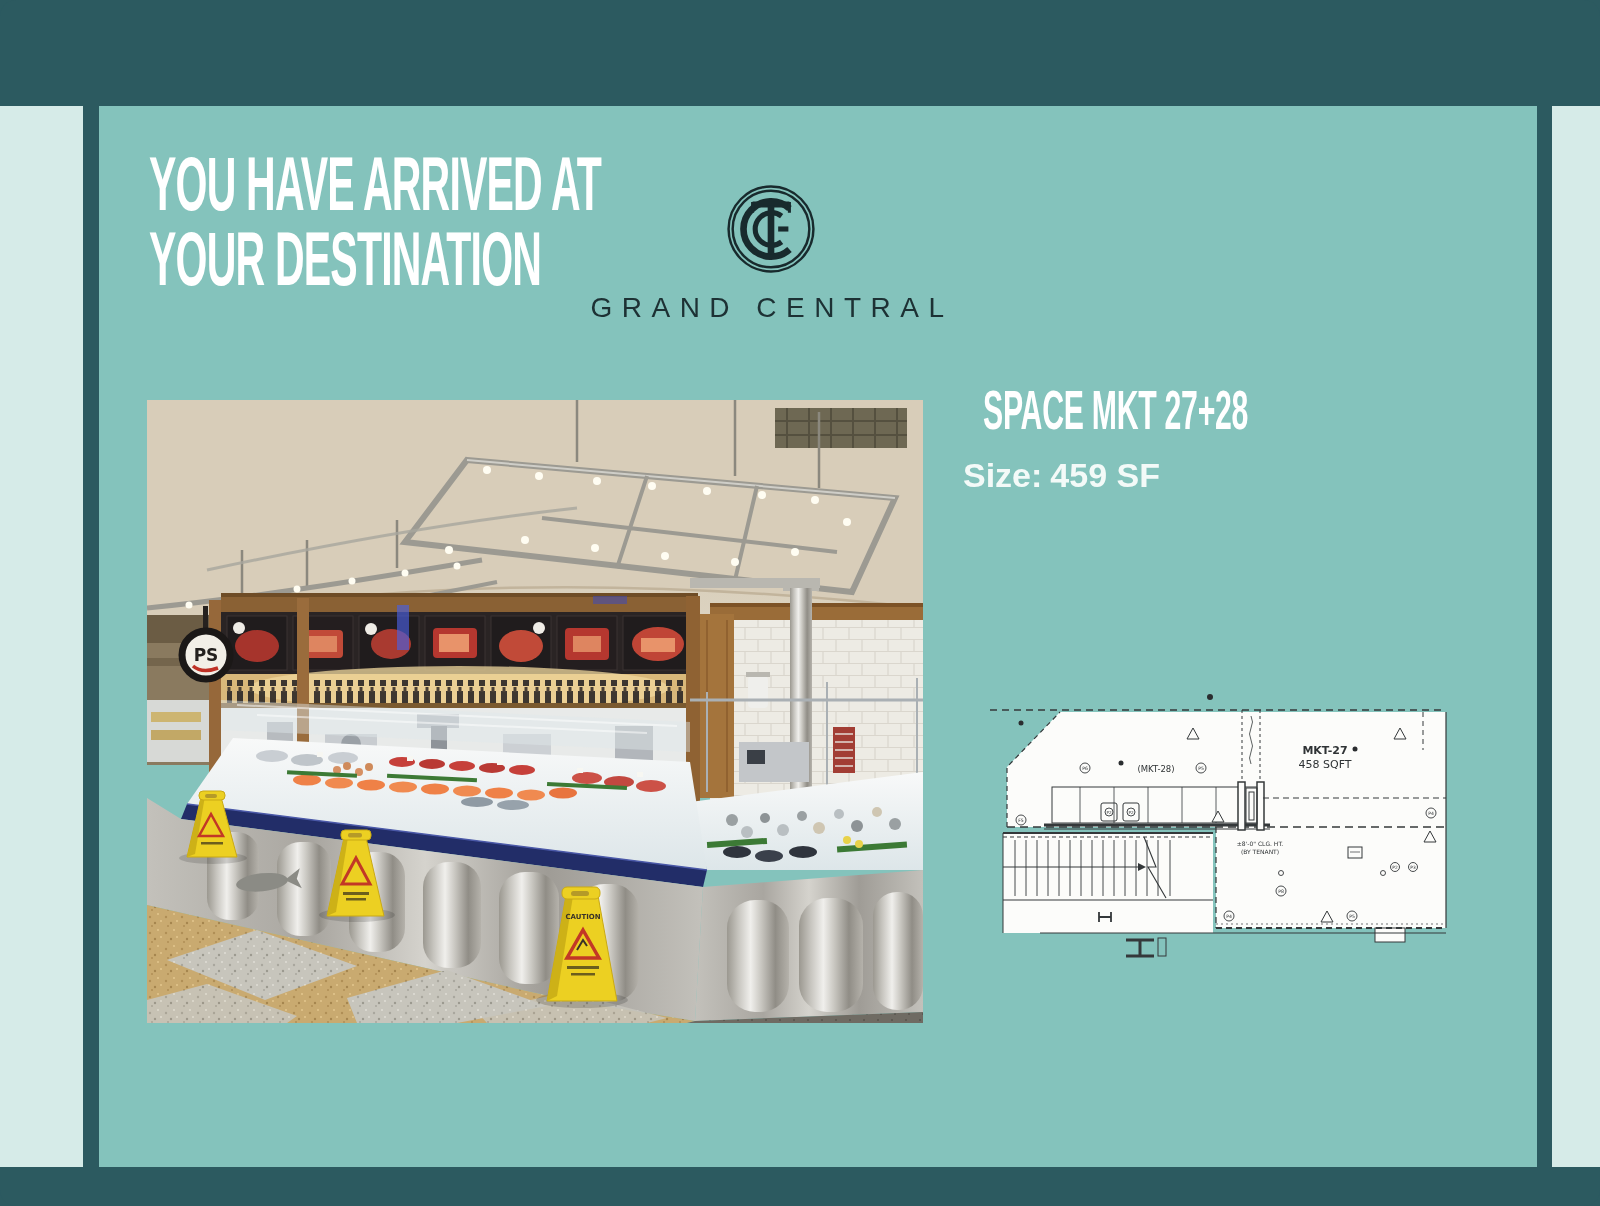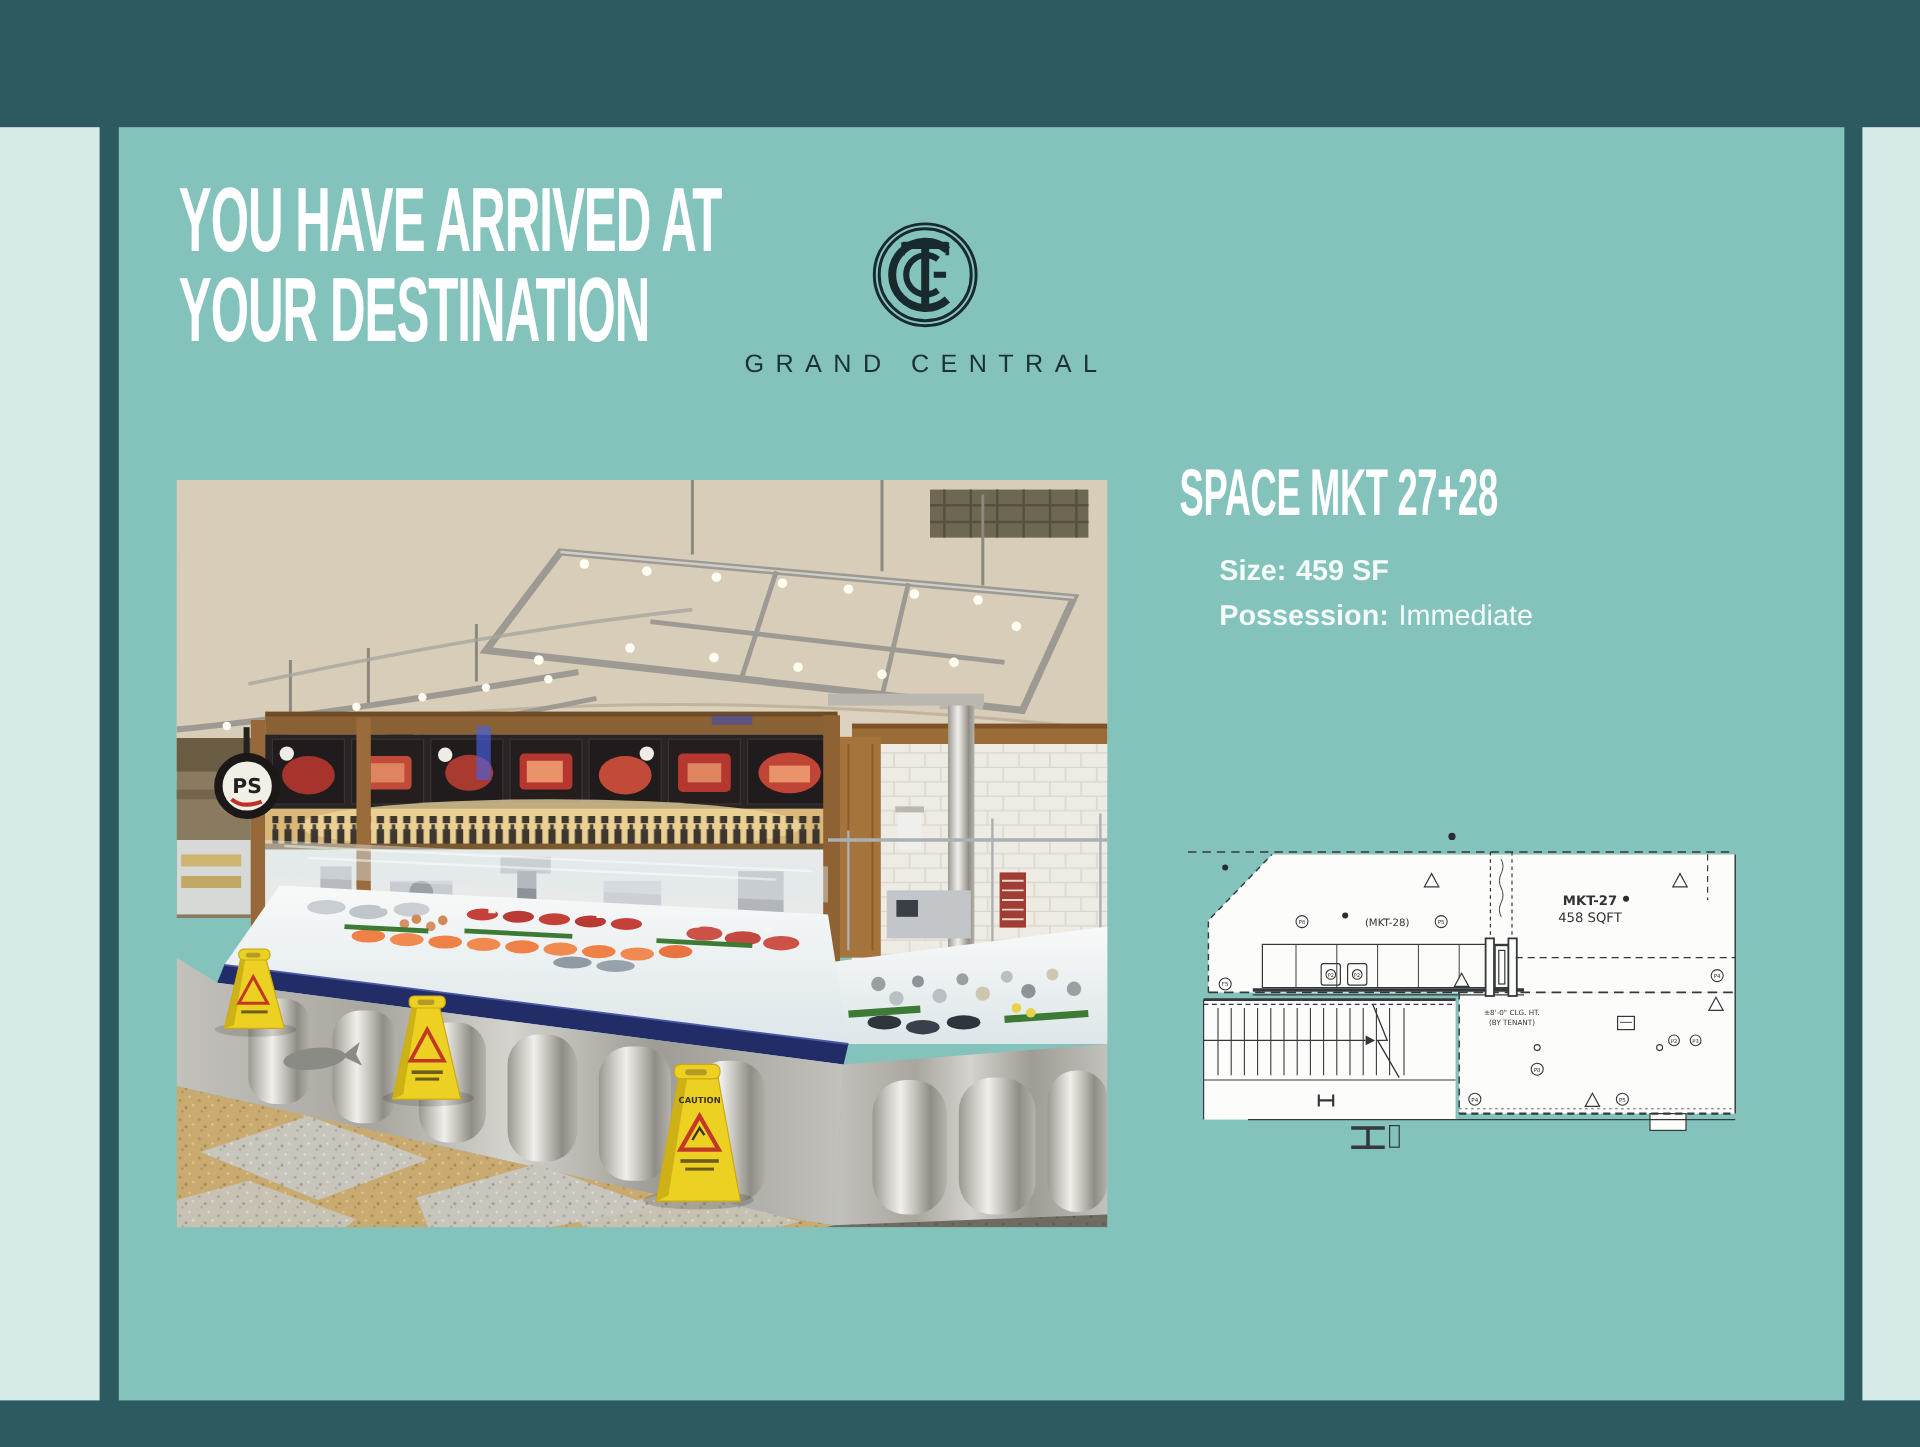--- a/index.html
+++ b/index.html
@@ -7,26 +7,26 @@
         font-family:"Liberation Sans",sans-serif;border-radius:16px;}
   .strip{position:absolute;top:106px;height:1061px;background:#d6ebe8;}
   .strip-left{left:0;width:83px;}
   .strip-right{left:1552px;width:48px;}
   .main{position:absolute;left:99px;top:106px;width:1438px;height:1061px;background:#84c3bc;}
   .title{position:absolute;left:50px;top:40px;color:#ffffff;font-weight:700;
          font-size:76px;line-height:75px;letter-spacing:-1.5px;white-space:nowrap;
          transform:scaleX(.54);transform-origin:left top;}
   .brand-logo{position:absolute;left:626px;top:77px;width:92px;height:92px;}
   .brand-name{position:absolute;left:673px;top:186px;transform:translateX(-50%);
-              color:#1d3134;font-size:21px;letter-spacing:9.5px;white-space:nowrap;font-weight:400;}
+              color:#1d3134;font-size:28px;letter-spacing:9.5px;white-space:nowrap;font-weight:400;}
   .photo{position:absolute;left:48px;top:294px;width:776px;height:623px;overflow:hidden;}
   .space-title{position:absolute;left:884px;top:277px;color:#ffffff;font-weight:700;
                font-size:55px;line-height:55px;letter-spacing:-.5px;white-space:nowrap;
                transform:scaleX(.55);transform-origin:left top;}
-  .details{position:absolute;left:917px;top:351px;color:#f3faf8;font-size:24px;line-height:37.6px;}
+  .details{position:absolute;left:864px;top:351px;color:#f3faf8;font-size:34px;line-height:37.6px;}
   .details .lbl{font-weight:700;margin-right:8px;}
   .details .bold{font-weight:700;}
   .plan{position:absolute;left:881px;top:584px;width:468px;height:268px;}
   svg text{font-family:"DejaVu Sans",sans-serif;}
   .plan text{fill:#2f3335;}
 </style>
 </head>
 <body>
 
 <div class="page">
@@ -388,23 +388,20 @@
           <path d="M46,266 q9,8 25,2" stroke="#bf3126" stroke-width="3.5" fill="none"></path>
         </g>
       </svg>
     </div>
 
     <div class="space-title">SPACE MKT 27+28</div>
     <div class="details">
       <div>
         <span class="lbl">Size:</span><span class="bold">459 SF</span>
       </div>
-      <div>
-        <span class="lbl">Possession:</span><span>Immediate</span>
-      </div>
     </div>
 
     <svg class="plan" viewBox="0 0 468 268">
       <g fill="#fcfcfa">
         <polygon points="27,137 27,77 80,22 466,22 466,137"></polygon>
         <rect x="236" y="137" width="230" height="101"></rect>
         <rect x="23" y="143" width="210" height="67"></rect>
         <rect x="23" y="210" width="210" height="33"></rect>
         <rect x="395" y="238" width="30" height="14"></rect>
       </g>

